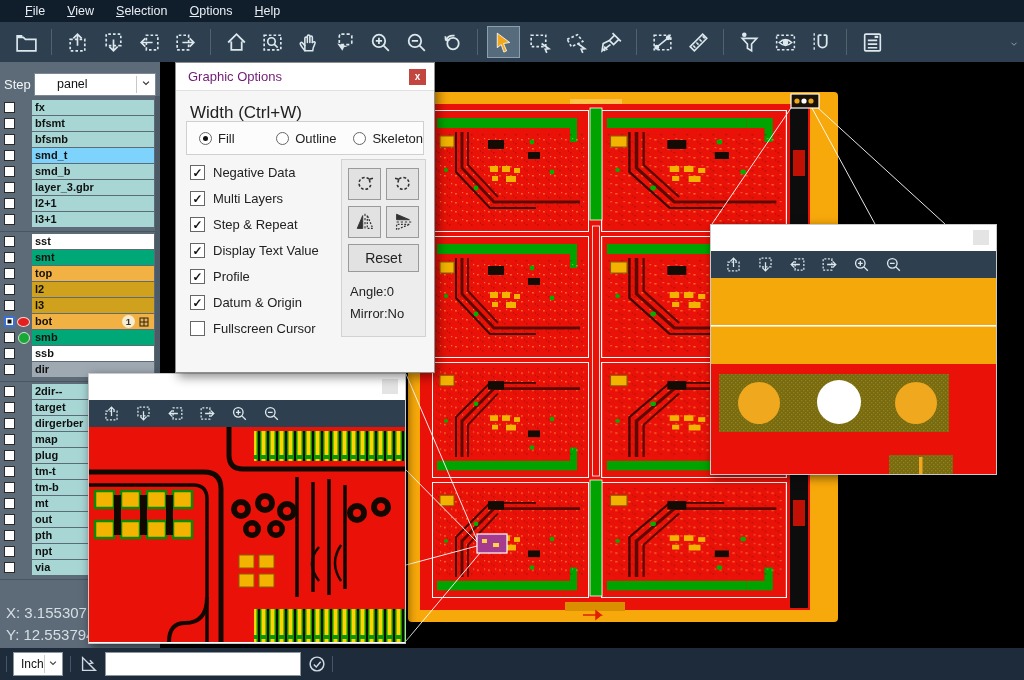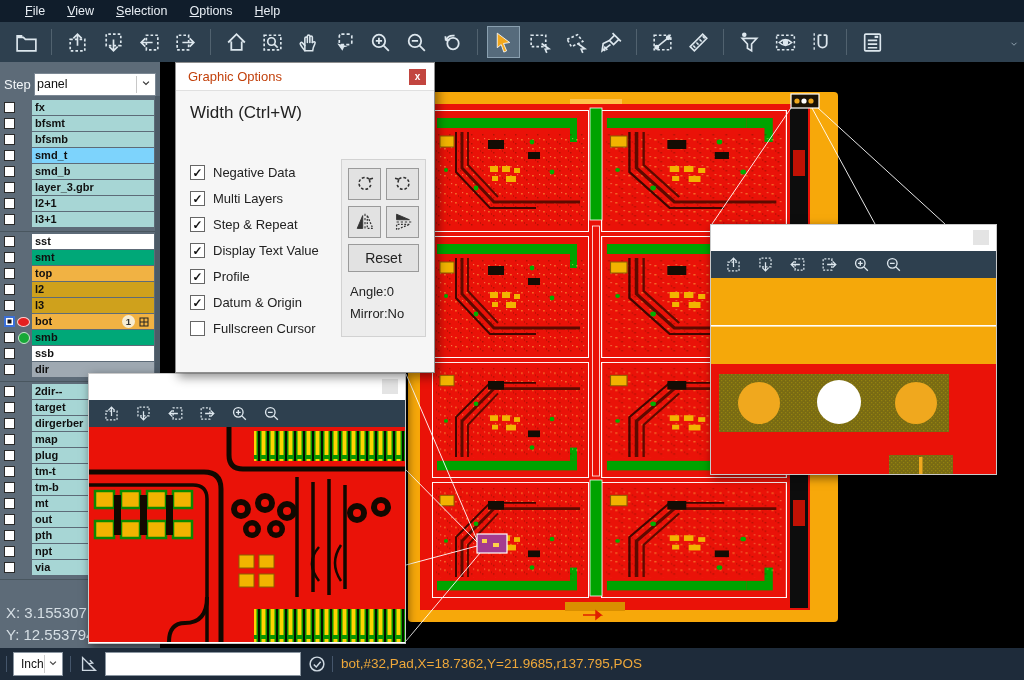--- a/index.html
+++ b/index.html
@@ -25,21 +25,21 @@
   .tb-overflow { position:absolute; right:4px; top:14px; color:#8fa0ad; }
   .tb-overflow svg { width:12px; height:12px; }
 
   
   .sidebar { position:absolute; left:0; top:62px; width:160px; height:586px;
     background:#5d6b78; z-index:10; }
   .sidebar .scroll { position:absolute; right:0; top:34px; width:5px; height:520px; background:#4c5a66; }
   .steprow { display:flex; align-items:center; height:32px; padding-left:4px;margin-top:6px; }
   .steplabel { color:#f2f6f9; font-size:13px; width:30px; }
   .stepselect { position:relative; width:122px; height:23px; background:#fff;
-    border:1px solid #7c8894; font-size:12.5px; color:#111; line-height:21px; padding-left:2px; }
+    border:1px solid #7c8894; font-size:12.5px; color:#111; line-height:21px; padding-left:22px; }
   .stepselect .chev { position:absolute; right:2px; top:2px; width:17px; height:17px;
     color:#333; border-left:1px solid #c8c8c8; padding-left:2px; }
   .chev svg { width:14px; height:14px; }
   .lgroup { padding-bottom:3px; margin-bottom:2px; border-bottom:1px solid #49565f; }
   .lrow { display:flex; align-items:center; height:15px; margin-bottom:1px; }
   .cbx { width:11px; height:11px; margin-left:4px; background:#fff; border:1px solid #2a2a2a; flex:none; }
   .cbx.on { background:#101018; border:2px solid #3a6fd8; box-shadow:inset 0 0 0 1.5px #fff; }
   .dotslot { width:17px; flex:none; display:flex; align-items:center; justify-content:center; }
   .dot-red { width:13px; height:10px; border-radius:50%; background:#e41f1f; border:1px solid #f8d0d0; }
   .dot-green { width:12px; height:12px; border-radius:50%; background:#17a837; border:1px solid #c9e8cf; }
@@ -52,21 +52,21 @@
   .gridic svg { width:12px; height:12px; }
   .coords { position:absolute; left:6px; top:532px; color:#d6dfe5; font-size:15px; line-height:22px;margin-top:8px; }
 
   
   #canvas { position:absolute; left:160px; top:62px; width:864px; height:586px; z-index:5; }
 
   
   .dialog { position:absolute; left:175px; top:62px; width:260px; height:311px;
     background:#f6f6f6; border:1px solid #8f8f8f; box-shadow:3px 4px 10px rgba(0,0,0,.45); z-index:30; }
   .dtitle { height:28px; background:#fff; border-bottom:1px solid #e0e0e0; display:flex; align-items:center; }
-  .dtitle .txt { flex:1; font-size:13px; color:#c2410c; padding-left:12px; }
+  .dtitle .txt { flex:1; font-size:13px; color:#701a75; padding-left:12px; }
   .dclose { width:17px; height:16px; background:#c2453f; color:#fff; font-size:10px; font-weight:bold;
     text-align:center; line-height:15px; margin-right:8px; }
   .dlabel { position:absolute; left:14px; top:40px; font-size:17px; color:#222; }
   .rgroup { position:absolute; left:10px; top:58px; width:238px; height:34px; background:#fcfcfc;
     border:1px solid #d0d0d0; display:flex; align-items:center; }
   .ritem { display:flex; align-items:center; font-size:13px; color:#222; margin-left:12px; flex:1; }
   .rb { width:13px; height:13px; border:1px solid #666; border-radius:50%; margin-right:6px;
     position:relative; background:#fff; flex:none; }
   .rb.on::after { content:""; position:absolute; left:3px; top:3px; width:5px; height:5px;
     border-radius:50%; background:#111; }
@@ -777,20 +777,34 @@
     </div>
     <div class="scroll"></div>
   </div>
 
   <div class="dialog">
     <div class="dtitle">
       <span class="txt">Graphic Options</span>
       <span class="dclose">x</span>
     </div>
     <div class="dlabel">Width (Ctrl+W)</div>
+    <div class="rgroup" id="radiogroup">
+        <label class="ritem">
+          <span class="rb on"></span>
+          <span>Fill</span>
+        </label>
+        <label class="ritem">
+          <span class="rb"></span>
+          <span>Outline</span>
+        </label>
+        <label class="ritem">
+          <span class="rb"></span>
+          <span>Skeleton</span>
+        </label>
+      </div>
     <div class="cklist" id="checklist">
         <label class="ckitem">
           <span class="ck">✓</span>
           <span>Negative Data</span>
         </label>
         <label class="ckitem">
           <span class="ck">✓</span>
           <span>Multi Layers</span>
         </label>
         <label class="ckitem">
@@ -997,16 +1011,15 @@
     </div>
     <span class="ssep" style="left:70px"></span>
     <span class="cornerico"><svg viewBox="0 0 24 24">
           <use href="#ic-corner"></use>
         </svg></span>
     <input class="cmdinput" value="" style="">
     <span class="syncico"><svg viewBox="0 0 24 24">
           <use href="#ic-sync"></use>
         </svg></span>
     <span class="ssep" style="left:332px"></span>
-    <span class="statustext">bot,#32,Pad,X=18.7362,Y=21.9685,r137.795,POS</span>
   </div>
 
 </div>
 
 </body></html>

